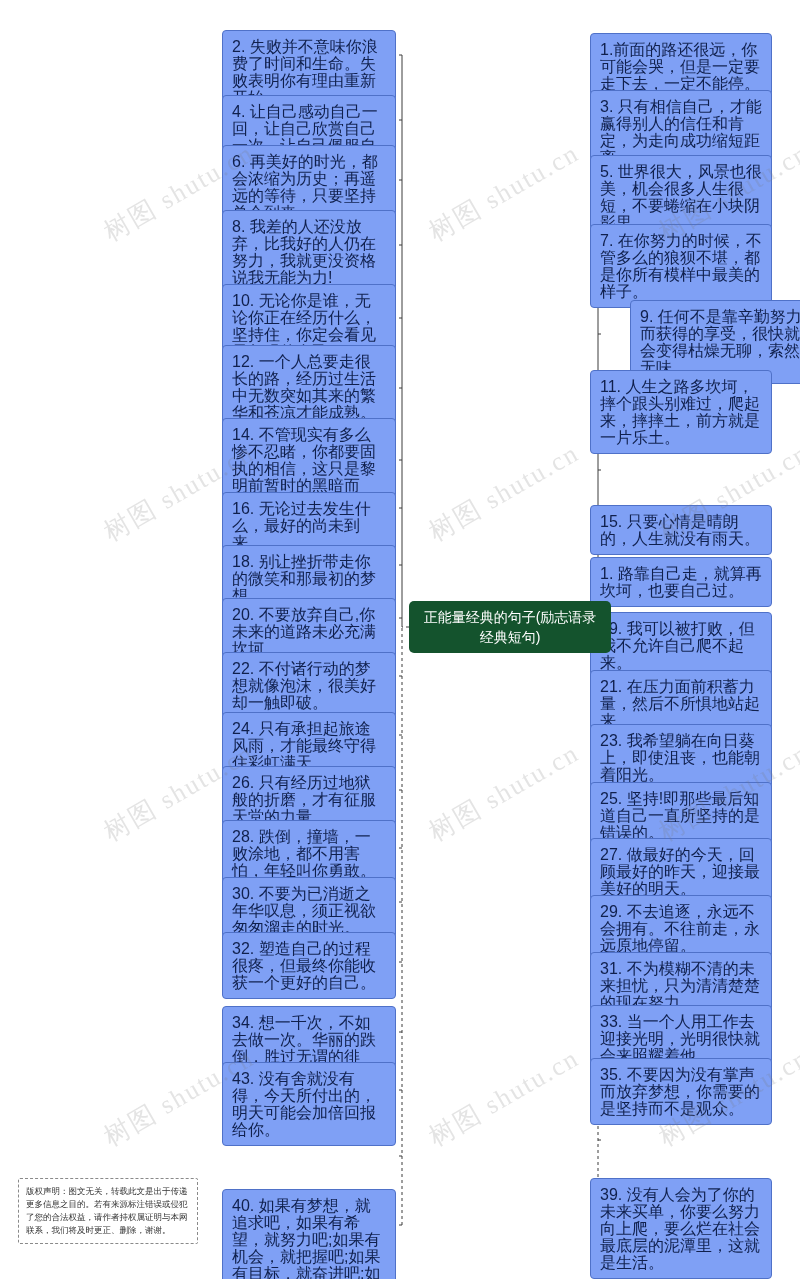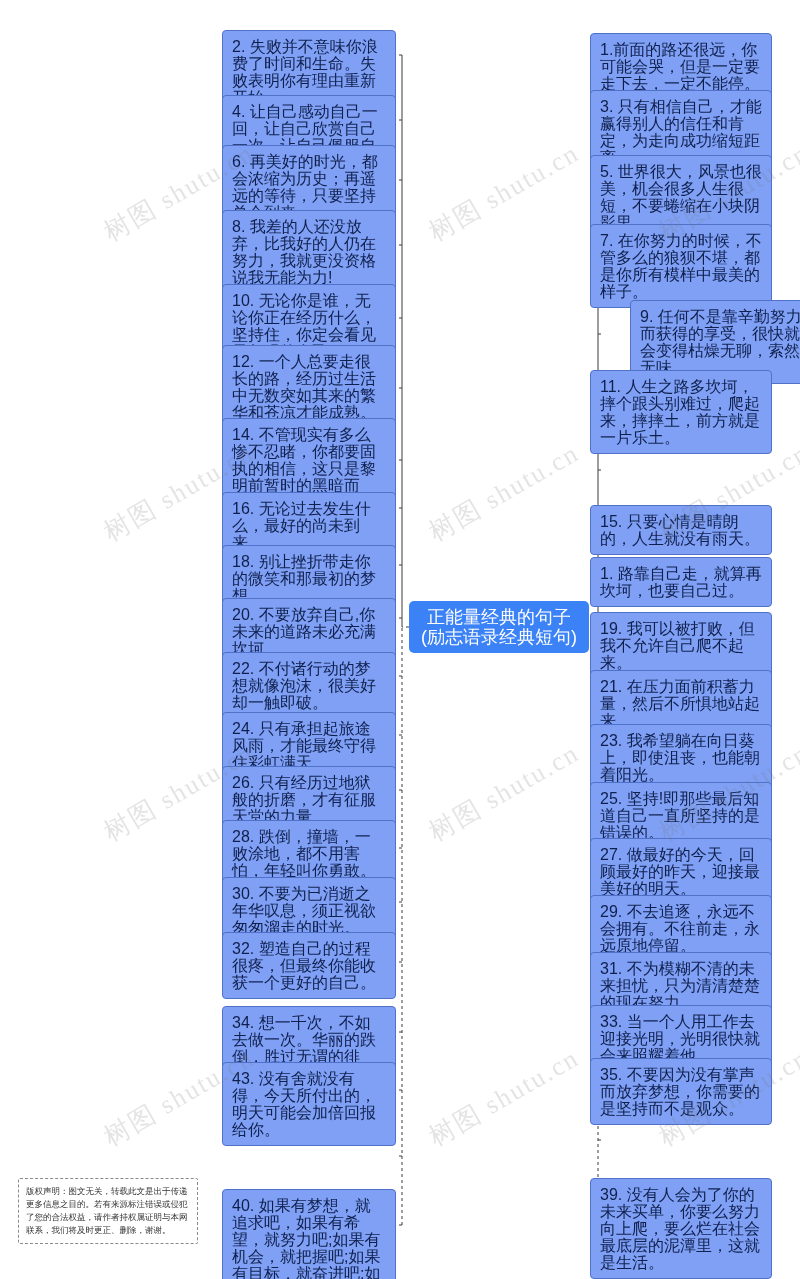--- a/index.html
+++ b/index.html
@@ -44,26 +44,26 @@
     left: 0; top: 0;
     width: 800px; height: 1279px;
     z-index: 1;
   }
 
   
   .center-node {
     position: absolute;
     left: 409px;
     top: 601px;
-    width: 180px;
+    width: 202px;
     min-height: 52px;
-    background: #3b82f6;
+    background: #14532d;
     border-radius: 5px;
     color: #ffffff;
-    font-size: 18px;
+    font-size: 14px;
     line-height: 20px;
     display: flex;
     align-items: center;
     justify-content: center;
     text-align: center;
     padding: 6px 10px;
     box-sizing: border-box;
     z-index: 6;
   }
 

